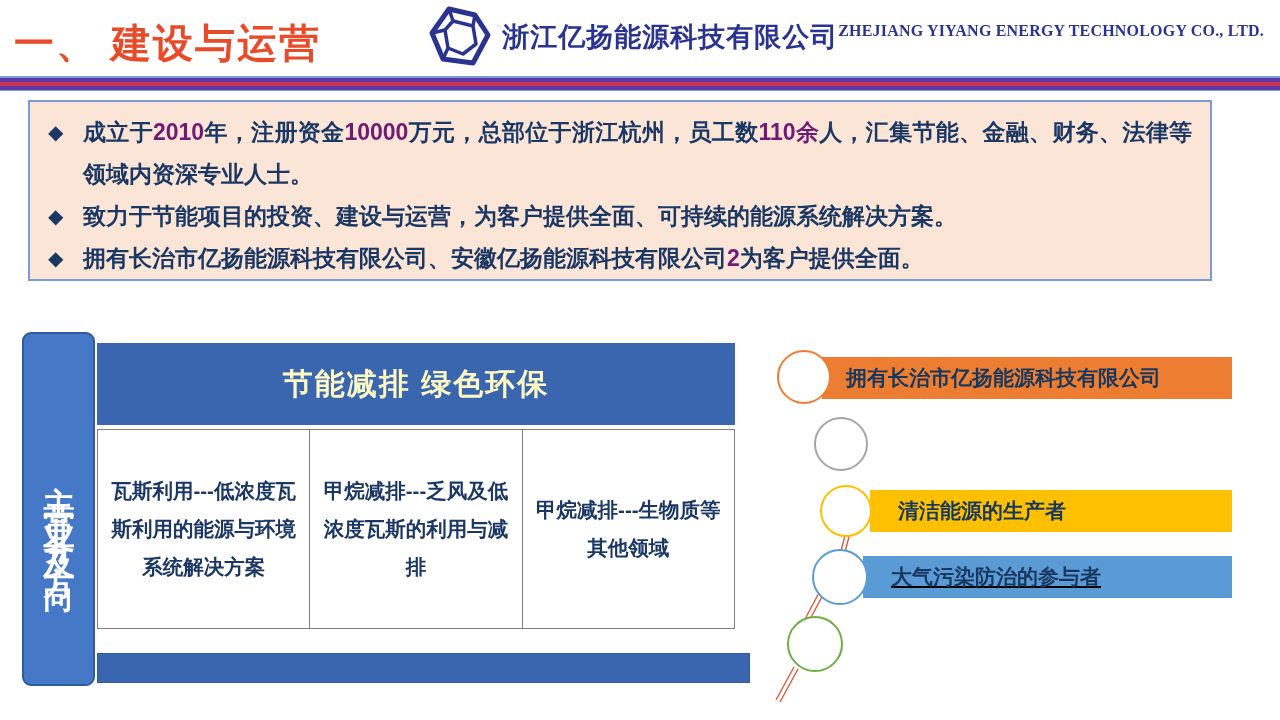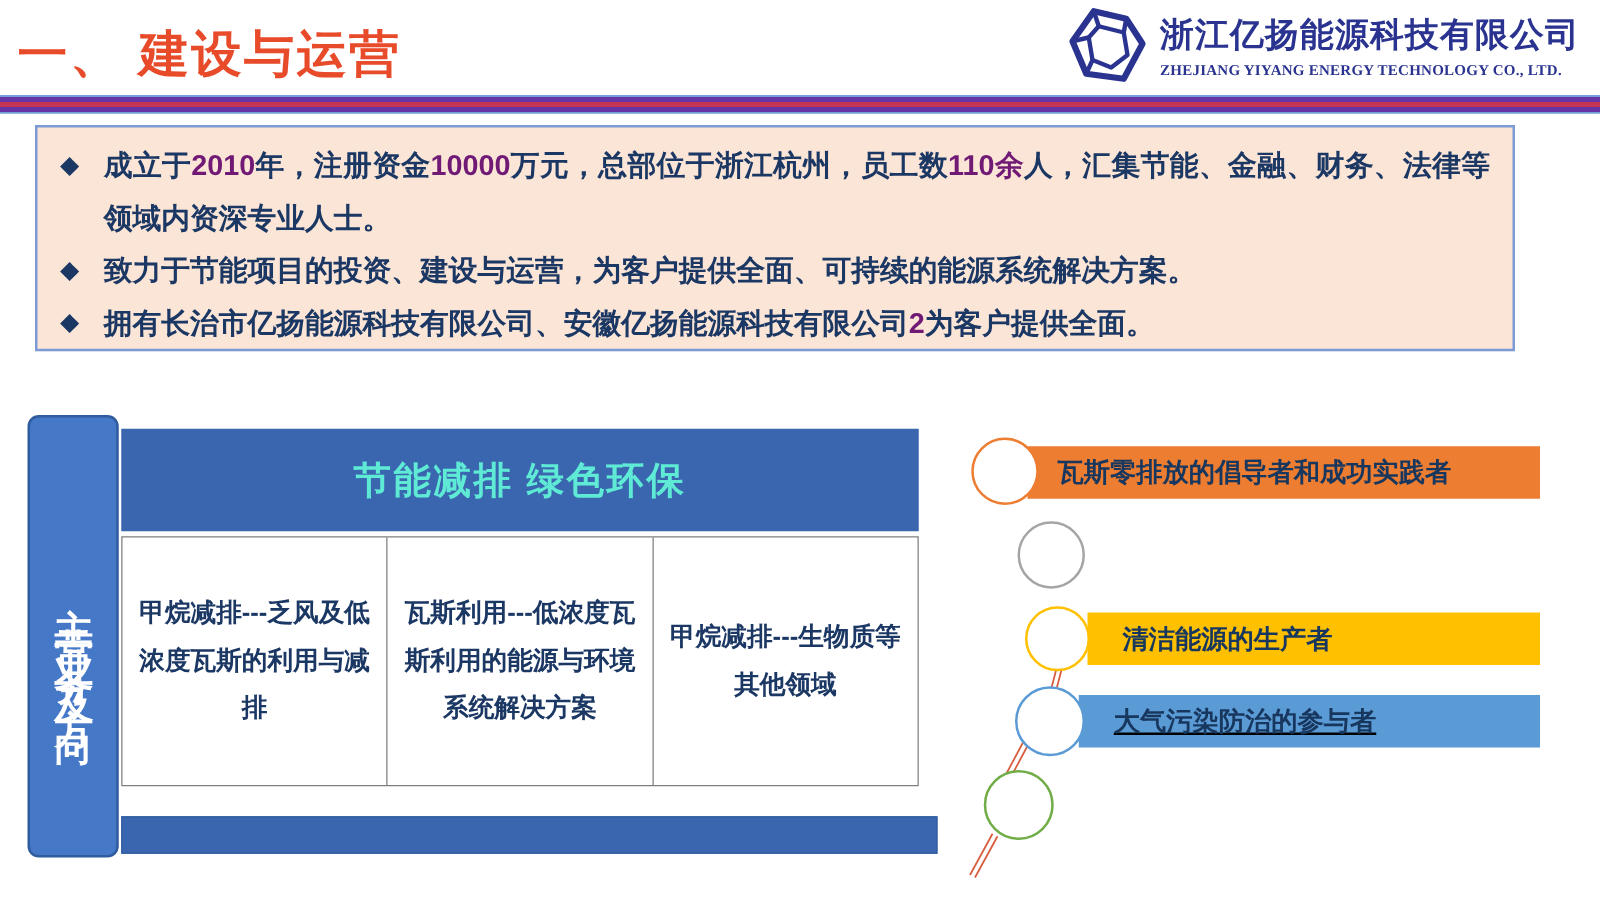--- a/index.html
+++ b/index.html
@@ -5,23 +5,23 @@
   * { margin:0; padding:0; box-sizing:border-box; }
   html,body { width:1280px; height:720px; }
   body { font-family:"Liberation Sans","DejaVu Sans",sans-serif; background:#ffffff; }
   .slide { position:relative; width:1280px; height:720px; background:#ffffff; overflow:hidden; }
 
   
   .title { position:absolute; left:14px; top:16px; font-size:40px; font-weight:bold;
            color:#E84B2A; letter-spacing:2px; }
   .brand { position:absolute; right:16px; top:6px; display:flex; align-items:center; }
   .logo-icon { width:68px; height:62px; margin-right:8px; }
-  .brand-text { display:flex; flex-direction:column; }
+  .brand-text { display:flex; flex-direction:row; }
   .brand-cn { font-size:27px; font-weight:bold; color:#2A3490; letter-spacing:1px; white-space:nowrap; }
-  .brand-en { font-family:"Liberation Serif","DejaVu Serif",serif; font-size:12px; font-weight:bold;
+  .brand-en { font-family:"Liberation Serif","DejaVu Serif",serif; font-size:16px; font-weight:bold;
               color:#2A3490; letter-spacing:0.2px; margin-top:3px; white-space:nowrap; }
 
   .divider { position:absolute; left:0; top:76px; width:1280px; height:15px;
     background:linear-gradient(to bottom,
       #6FA0D8 0px, #6FA0D8 2px,
       #6635A5 2px, #6635A5 6px,
       #C53355 6px, #C53355 9.5px,
       #6635A5 9.5px, #6635A5 13.5px,
       #6FA0D8 13.5px, #6FA0D8 15px); }
 
@@ -34,21 +34,21 @@
   .hl { color:#701a75; }
 
   
   .side-label { position:absolute; left:22px; top:332px; width:73px; height:354px;
                 background:#4678C8; border:2px solid #2F5B9F; border-radius:9px;
                 display:flex; align-items:center; justify-content:center; }
   .side-label span { writing-mode:vertical-rl; text-orientation:upright;
                      font-size:31px; font-weight:bold; color:#ffffff; letter-spacing:16px;
                      padding-top:16px; }
   .tbl-header { position:absolute; left:97px; top:343px; width:638px; height:82px;
-                background:#3A66B0; color:#5eead4; font-size:30px; font-weight:bold;
+                background:#3A66B0; color:#fef9c3; font-size:30px; font-weight:bold;
                 display:flex; align-items:center; justify-content:center; letter-spacing:2px; }
   .tbl-cells { position:absolute; left:97px; top:429px; width:638px; height:200px;
                display:flex; background:#ffffff; border:1px solid #7F7F7F; }
   .tbl-cell { flex:1; border-right:1px solid #7F7F7F; display:flex; align-items:center;
               justify-content:center; padding:8px 13px; text-align:center;
               font-size:20.5px; font-weight:bold; color:#1B3764; line-height:38px; }
   .tbl-cell:last-child { border-right:none; }
   .tbl-footer { position:absolute; left:97px; top:653px; width:653px; height:30px;
                 background:#3A66B0; border:1px solid #2F5B9F; }
 
@@ -91,40 +91,40 @@
       <div class="bullet"><span class="diamond">◆</span><span>拥有长治市亿扬能源科技有限公司、安徽亿扬能源科技有限公司</span><span class="hl">2</span><span>为客户提供全面。</span></div>
     </section>
 
   <aside class="side-label">
     <span>主营业务及方向</span>
   </aside>
 
   <div class="tbl-header">节能减排 绿色环保</div>
 
   <div class="tbl-cells" id="tbl-cells">
+      <div class="tbl-cell">瓦斯利用---低浓度瓦斯利用的能源与环境系统解决方案</div>
       <div class="tbl-cell">甲烷减排---乏风及低浓度瓦斯的利用与减排</div>
-      <div class="tbl-cell">瓦斯利用---低浓度瓦斯利用的能源与环境系统解决方案</div>
       <div class="tbl-cell">甲烷减排---生物质等其他领域</div>
     </div>
 
   <div class="tbl-footer"></div>
 
   <div class="roles" id="roles">
     <svg class="connectors" viewBox="0 0 480 370">
       <g stroke="#D75C3C" stroke-width="1.4" fill="none">
         <line x1="77" y1="183" x2="71" y2="206"></line>
         <line x1="81" y1="184" x2="75" y2="207"></line>
         <line x1="50" y1="246" x2="34" y2="276"></line>
         <line x1="54" y1="248" x2="38" y2="278"></line>
         <line x1="24" y1="322" x2="6" y2="355"></line>
         <line x1="28" y1="324" x2="10" y2="357"></line>
       </g>
     </svg>
   <div class="role-bar" style="left: 52px; top: 12px; width: 410px; background: rgb(237, 125, 49); padding-left: 24px;">
-        <span>瓦斯零排放的倡导者和成功实践者</span>
+        <span>拥有长治市亿扬能源科技有限公司</span>
       </div>
       <div class="role-circle" style="left: 7px; top: 5px; width: 54px; height: 54px; border: 2px solid rgb(237, 125, 49);"></div>
       <div class="role-circle" style="left: 44px; top: 72px; width: 54px; height: 54px; border: 2px solid rgb(165, 165, 165);"></div>
       <div class="role-bar" style="left: 100px; top: 145px; width: 362px; background: rgb(255, 192, 0); padding-left: 28px;">
         <span>清洁能源的生产者</span>
       </div>
       <div class="role-circle" style="left: 50px; top: 140px; width: 52px; height: 52px; border: 2px solid rgb(255, 192, 0);"></div>
       <div class="role-bar" style="left: 93px; top: 211px; width: 369px; background: rgb(91, 155, 213); padding-left: 28px; text-decoration: underline;">
         <span>大气污染防治的参与者</span>
       </div>

